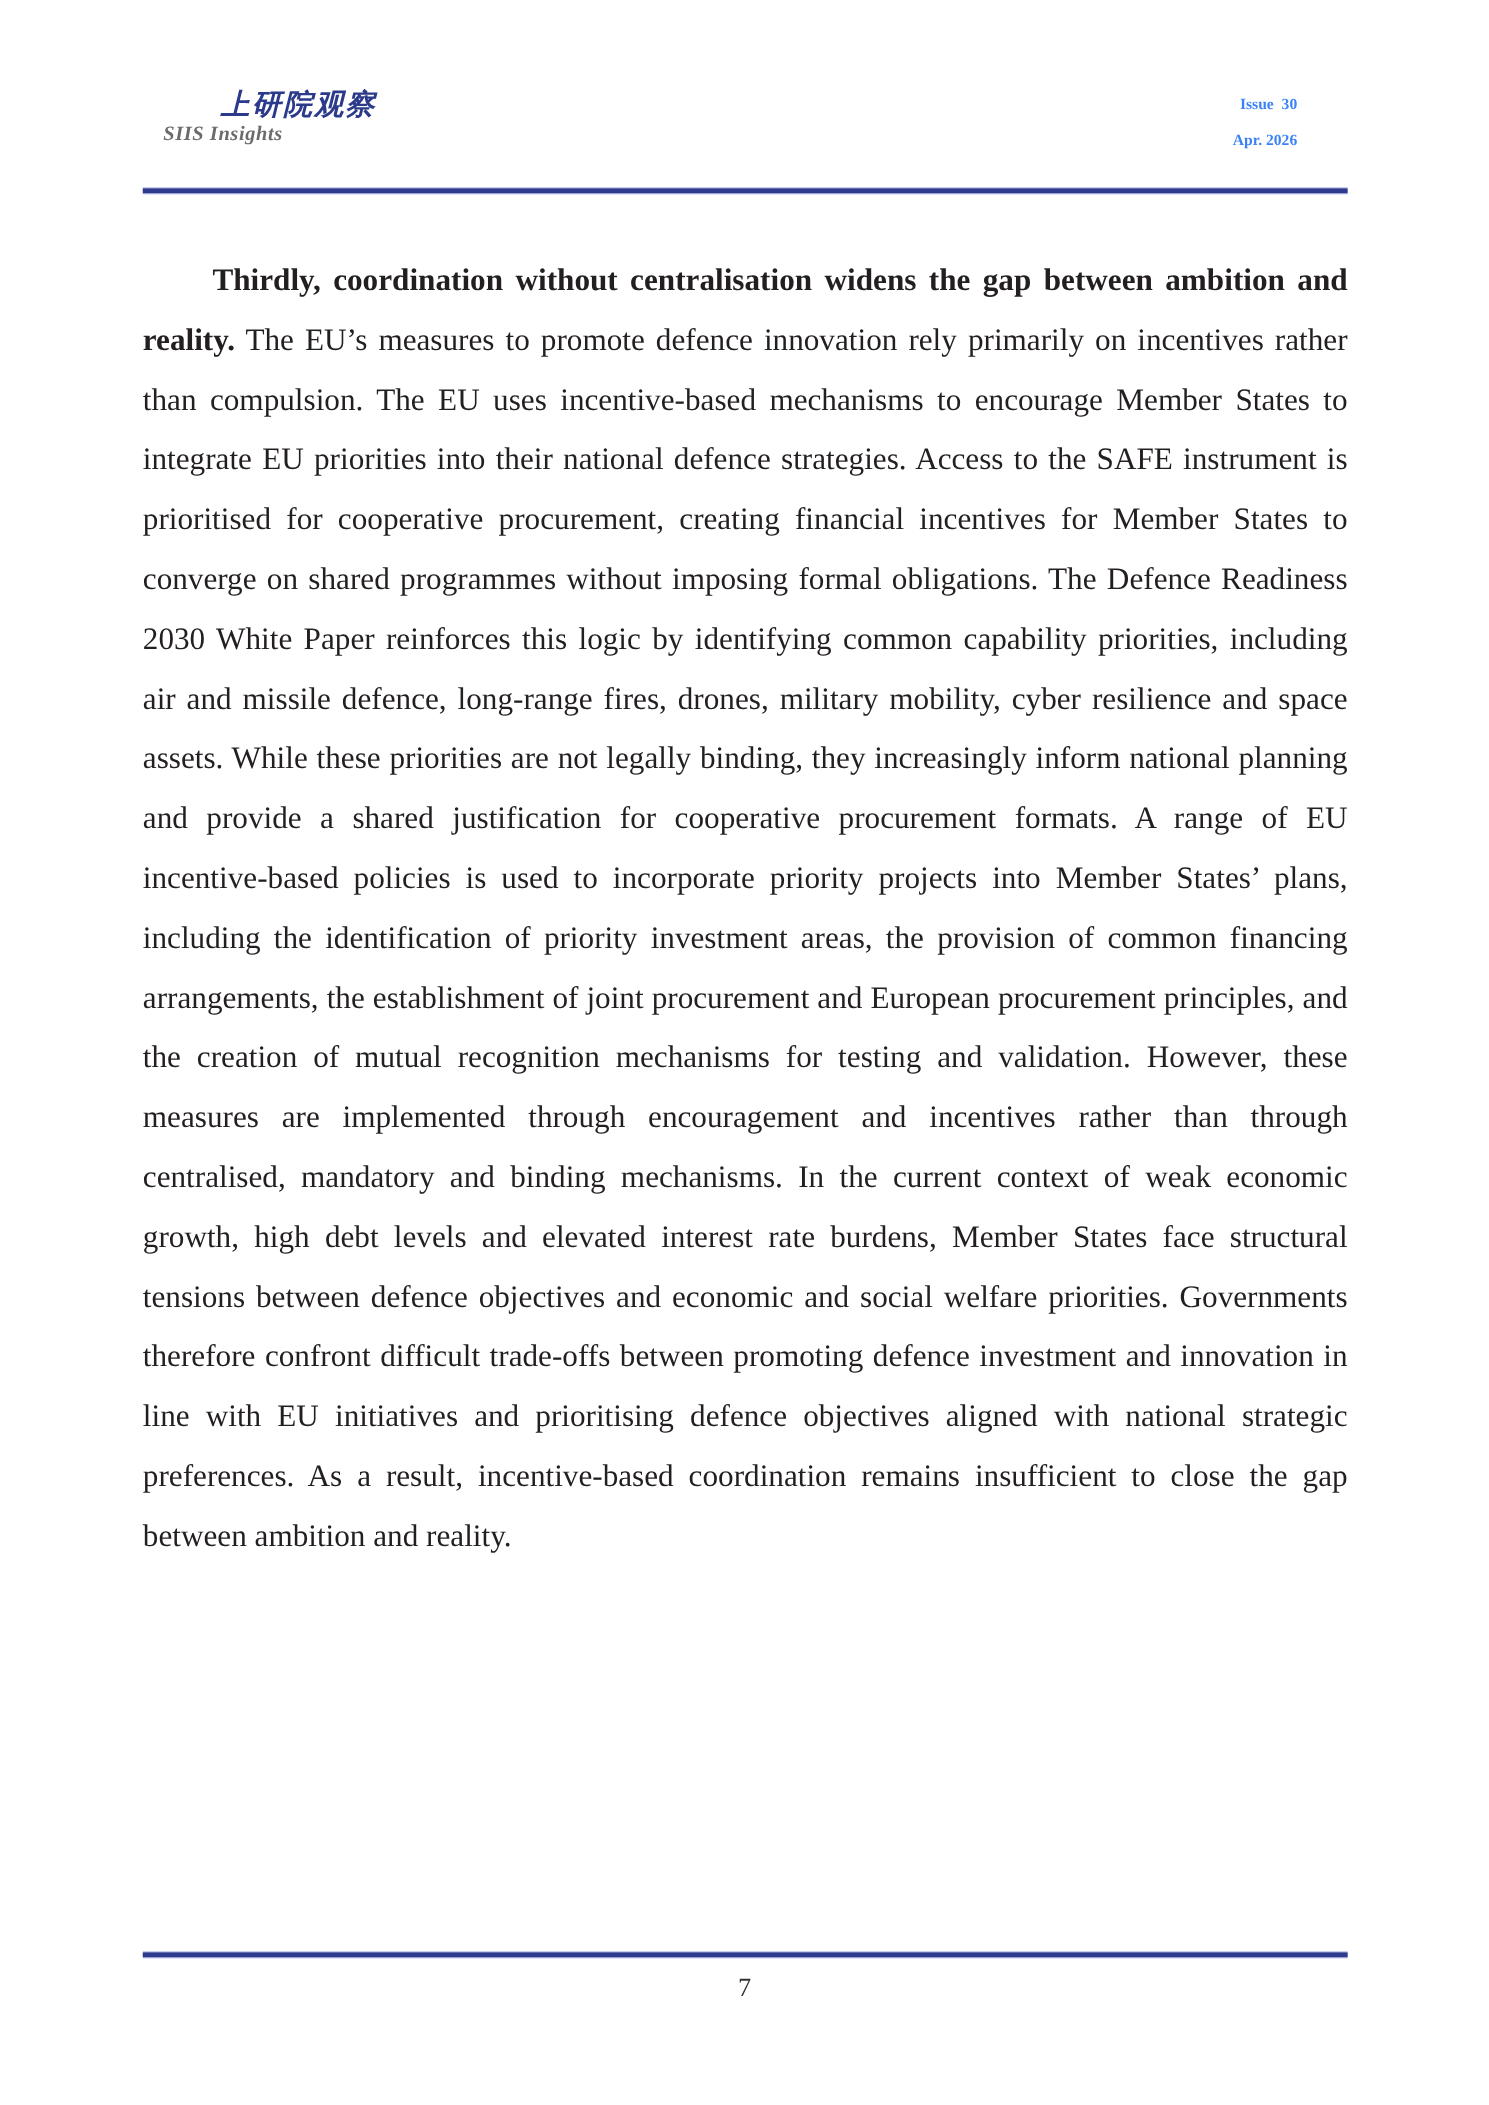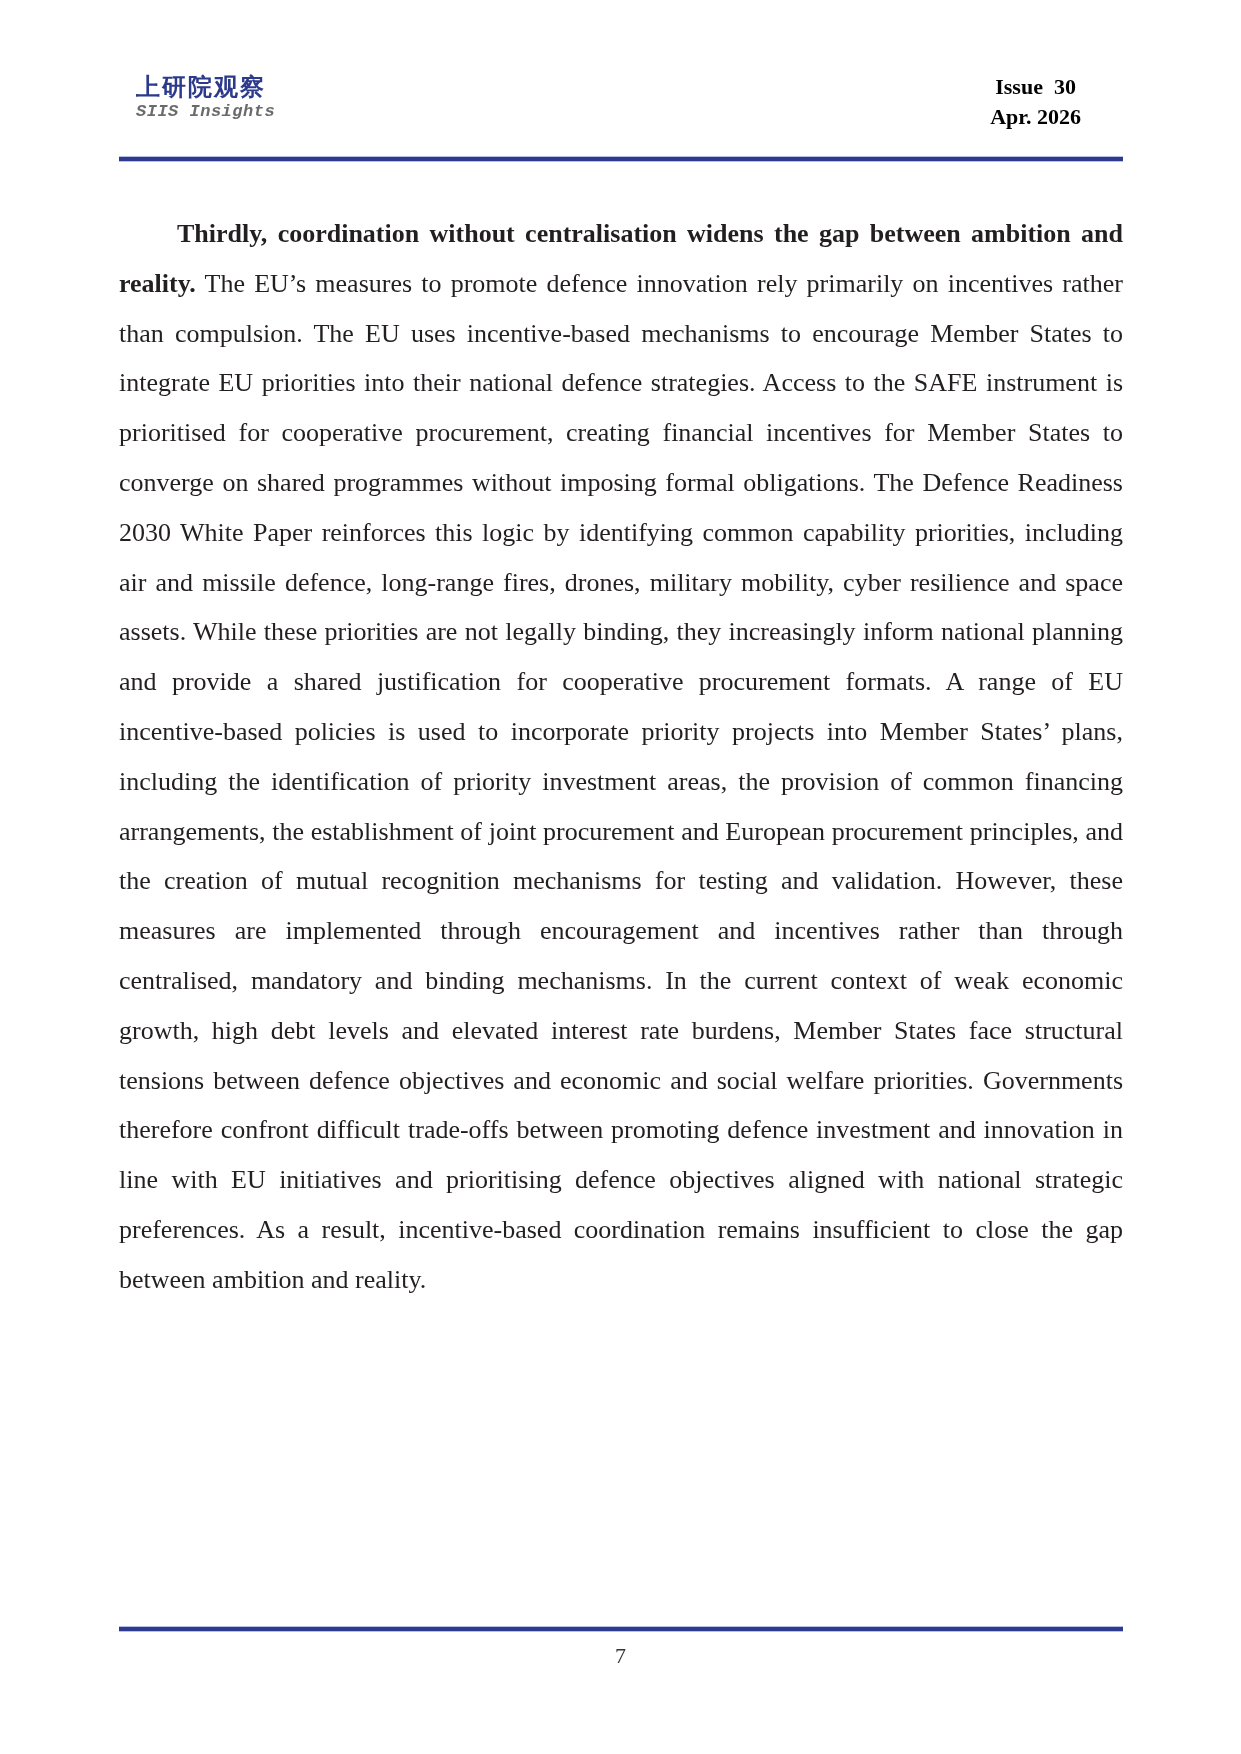--- a/index.html
+++ b/index.html
@@ -1,20 +1,20 @@
 <!DOCTYPE html>
 <html><head>
 <meta charset="utf-8">
 <style>
   html, body { margin: 0; padding: 0; background: #ffffff; }
   body { width: 1241px; height: 1754px; position: relative; overflow: hidden; }
   .header-logo { position: absolute; left: 136px; top: 74px; }
-  .logo-cn { font-family: "DejaVu Serif", serif; font-weight: bold; color: #2b3a8a; font-size: 24px; letter-spacing: 2px; line-height: 26px; }
-  .logo-en { font-family: Liberation Mono, monospace; font-weight: bold; font-style: italic; color: #6b6b6b; font-size: 17px; letter-spacing: 0.5px; line-height: 20px; margin-top: 2px; }
-  .header-issue { position: absolute; right: 160px; top: 72px; text-align: center; font-family: "Liberation Serif", serif; font-weight: bold; color: #000000; font-size: 22px; line-height: 30px; }
+  .logo-cn { font-family: "DejaVu Serif", serif; font-weight: bold; font-style: italic; color: #2b3a8a; font-size: 24px; letter-spacing: 2px; line-height: 26px; margin-left: 48px; }
+  .logo-en { font-family: Liberation Serif, serif; font-weight: bold; font-style: italic; color: #6b6b6b; font-size: 17px; letter-spacing: 0.5px; line-height: 20px; margin-top: 2px; }
+  .header-issue { position: absolute; right: 160px; top: 72px; text-align: right; font-family: "Liberation Serif", serif; font-weight: bold; color: #3b82f6; font-size: 13px; line-height: 30px; }
   .rule { position: absolute; left: 119px; width: 1004px; height: 4px; background: #2e3a8c; box-shadow: 0 -1px 0 #b9c0e6, 0 1px 0 #b9c0e6; }
   .rule.top { top: 157px; }
   .rule.bottom { top: 1627px; }
   .body-text { position: absolute; left: 119px; top: 209px; width: 1004px; font-family: "Liberation Serif", serif; font-size: 26px; line-height: 49.8px; color: #231f20; text-align: justify; }
   .body-text p { margin: 0; }
   .body-text p.indent { text-indent: 58px; }
   .bold { font-weight: bold; }
   .page-num { position: absolute; left: 0; width: 1241px; top: 1643px; text-align: center; font-family: "Liberation Serif", serif; font-size: 22px; color: #333; }
 </style>
 </head>

